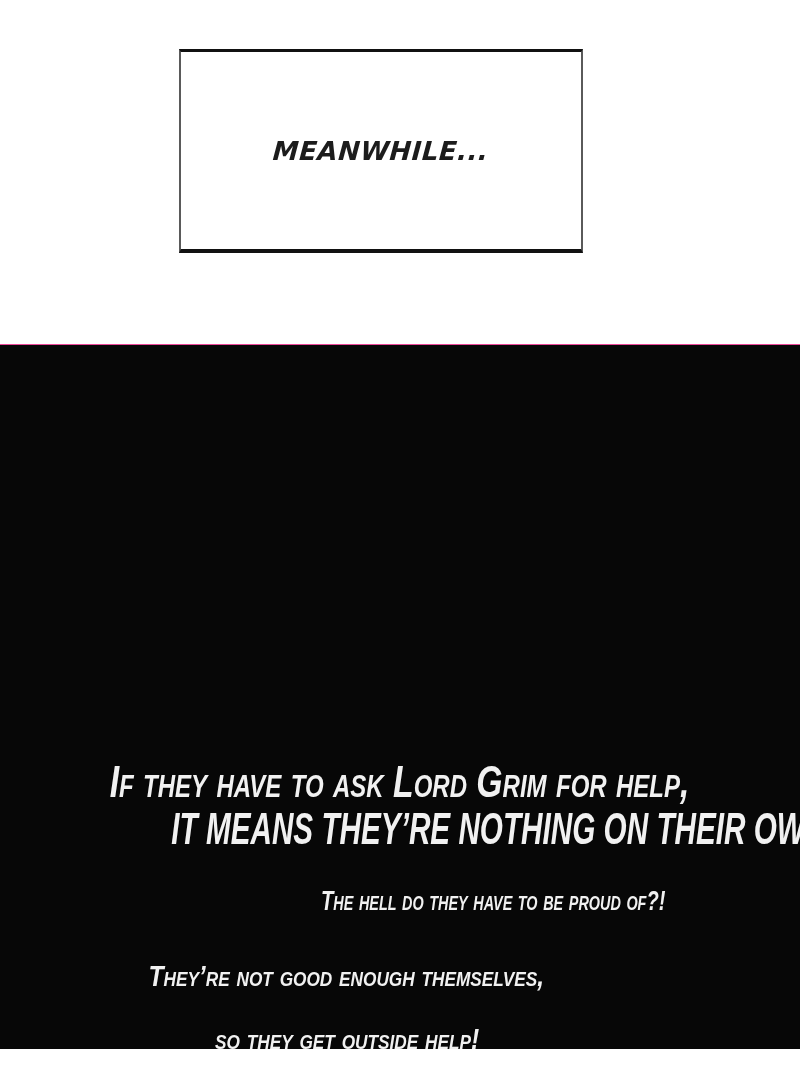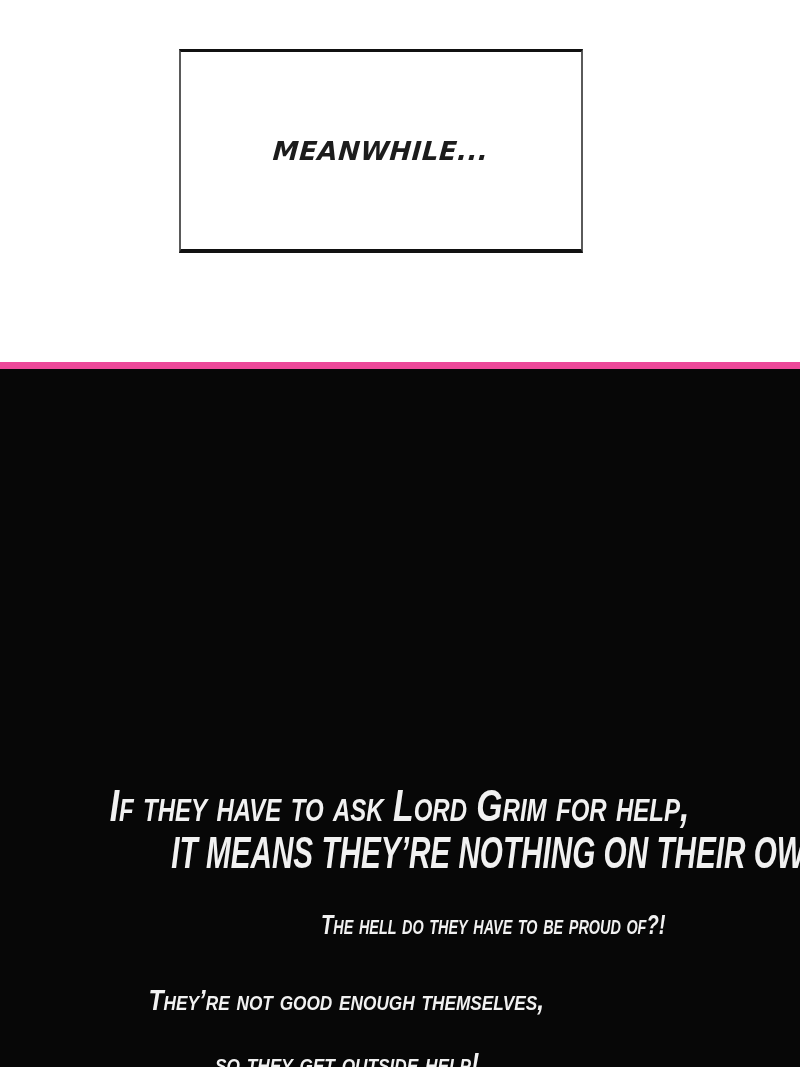--- a/index.html
+++ b/index.html
@@ -41,25 +41,25 @@
     letter-spacing: 0.5px;
     color: #1c1c1c;
     transform: skewX(-4deg);
     white-space: nowrap;
   }
 
   
   .shout-panel {
     position: absolute;
     left: 0;
-    top: 362px;
+    top: 344px;
     width: 800px;
     height: 705px;
     background: #070707;
-    border-top: 7px solid #ec4899;
+    border-top: 1px solid #ec4899;
     box-sizing: border-box;
   }
   .line {
     position: absolute;
     left: 0;
     right: 0;
     text-align: center;
     line-height: 1;
     color: #f1f1f1;
     font-family: "Liberation Sans", sans-serif;

